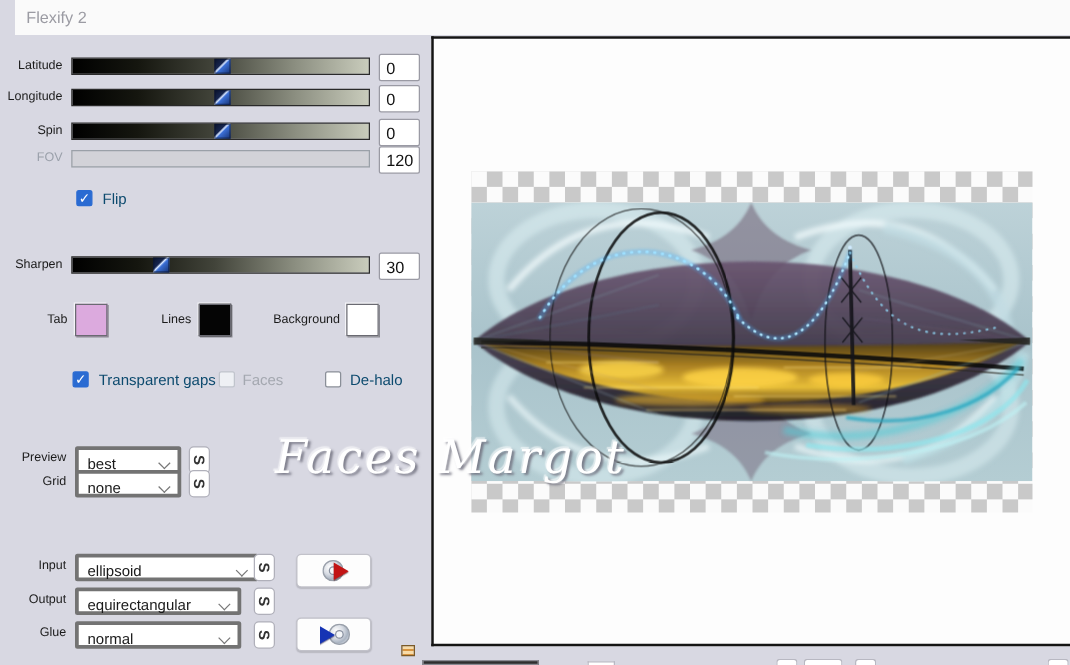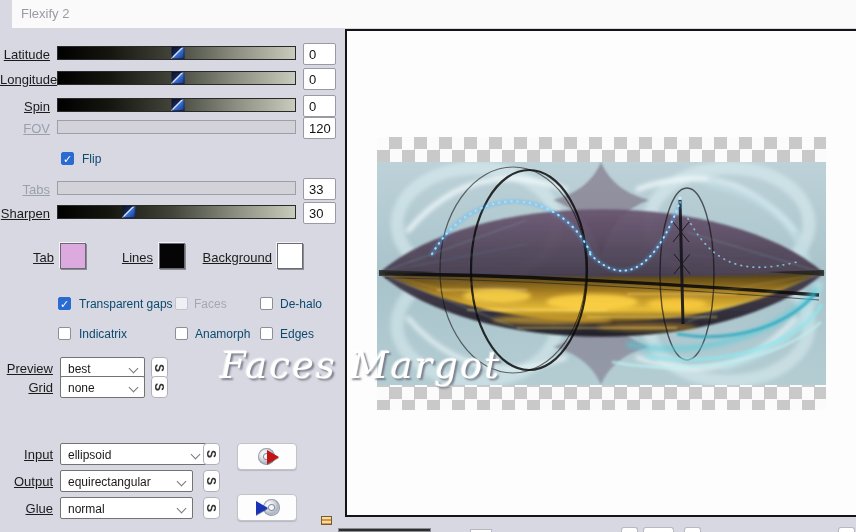--- a/index.html
+++ b/index.html
@@ -5,21 +5,21 @@
   * { margin:0; padding:0; box-sizing:border-box; }
   html,body { width:856px; height:532px; overflow:hidden; }
   body { font-family:"Liberation Sans", sans-serif; background:#d8d8e2; position:relative; }
 
   .titlebar { position:absolute; left:12px; top:0; width:856px; height:28px; background:#fafafa; }
   .titlebar .title { position:absolute; left:9px; top:6px; font-size:13px; color:#9b9ba3; }
 
   .left-panel { position:absolute; left:0; top:28px; width:345px; height:504px; background:#d8d8e2; }
 
   .row { position:absolute; left:0; height:24px; width:345px; }
-  .lbl { position:absolute; top:4px; font-size:13px; color:#1b1b1b; text-align:right;text-decoration:underline; }
+  .lbl { position:absolute; top:4px; font-size:10px; color:#1b1b1b; text-align:right; }
   .lbl.dim { color:#9aa0aa; }
 
   .slider { position:absolute; left:57px; top:3px; width:239px; height:14px;
             border:1px solid #2a2a2a;
             background:linear-gradient(to right,#000 0%,#15160f 22%,#42443a 48%,#8b8e80 75%,#c9ccbc 100%); }
   .slider.disabled { border:1px solid #9aa0a8; background:#d2d2d8; }
   .thumb { position:absolute; top:0; width:13px; height:12px; transform:translateX(-50%);
            background:linear-gradient(135deg,#0a1228 0%,#16254e 38%,#d5e4ff 46%,#3a6ed4 54%,#16306e 100%);
            box-shadow:0 0 0 1px rgba(10,20,50,.55) inset; }
   .valbox { position:absolute; left:303px; top:0; width:33px; height:22px; background:#fff;
@@ -31,21 +31,21 @@
   .cb .tick { display:none; color:#fff; font-size:11px; line-height:12px; margin-left:1px; }
   .cb.on { background:#2a6bd2; border-color:#2a6bd2; }
   .cb.on .tick { display:block; }
   .cb.dis { border-color:#c0c4cc; background:#eef0f4; }
   .cblbl { position:absolute; top:3px; font-size:12px; color:#0c4a6e; }
   .cblbl.dim { color:#a4a8b0; }
 
   .swatch { position:absolute; top:0; width:26px; height:26px; border:1px solid #6a6a72;
             box-shadow:1px 1px 0 #8a8a92, -1px -1px 0 #f4f4f8; }
 
-  .dd { position:absolute; height:22px; background:#fff; border:1px solid #737373; border-radius:2px; }
+  .dd { position:absolute; height:22px; background:#fff; border:3px solid #737373; border-radius:2px; }
   .dd .ddval { position:absolute; left:7px; top:4px; font-size:12px; color:#1a1a1a; }
   .chev { position:absolute; right:7px; top:7px; width:7px; height:7px;
           border-right:1.4px solid #777; border-bottom:1.4px solid #777; transform:rotate(45deg); }
 
   .sbtn { position:absolute; width:17px; height:22px; background:#fff; border:1px solid #b0b0ba;
           border-radius:4px; }
   .sbtn .sg { position:absolute; left:3px; top:3px; font-size:12px; font-weight:600; color:#333;
               transform:rotate(90deg); }
 
   .cdbtn { position:absolute; left:237px; width:60px; height:27px; background:#fdfdfd;
@@ -119,25 +119,20 @@
     <input class="valbox" value="120" style="">
   </div>
 
   <div class="row" style="top:121px">
     <span class="cb on" style="left:61px">
       <span class="tick">✓</span>
     </span>
     <span class="cblbl" style="left:82px">Flip</span>
   </div>
 
-  <div class="row" style="top:150px">
-    <span class="lbl dim" style="left:0;width:50px">Tabs</span>
-    <div class="slider disabled"></div>
-    <input class="valbox" value="33" style="">
-  </div>
 
   <div class="row" style="top:174px">
     <span class="lbl" style="left:0;width:50px">Sharpen</span>
     <div class="slider">
       <div class="thumb" style="left: 30%;"></div>
     </div>
     <input class="valbox" value="30" style="">
   </div>
 
   <div class="row" style="top:215px;height:28px">
@@ -153,28 +148,20 @@
     <span class="cb on" style="left:58px">
       <span class="tick">✓</span>
     </span>
     <span class="cblbl" style="left:79px">Transparent gaps</span>
     <span class="cb dis" style="left:175px"></span>
     <span class="cblbl dim" style="left:194px">Faces</span>
     <span class="cb" style="left:260px"></span>
     <span class="cblbl" style="left:280px">De-halo</span>
   </div>
 
-  <div class="row" style="top:296px">
-    <span class="cb" style="left:58px"></span>
-    <span class="cblbl" style="left:79px">Indicatrix</span>
-    <span class="cb" style="left:175px"></span>
-    <span class="cblbl" style="left:195px">Anamorph</span>
-    <span class="cb" style="left:260px"></span>
-    <span class="cblbl" style="left:280px">Edges</span>
-  </div>
 
   <div class="row" style="top:329px">
     <span class="lbl" style="left:0;width:53px">Preview</span>
     <div class="dd" style="left:60px;width:85px">
       <span class="ddval">best</span>
       <span class="chev"></span>
     </div>
     <span class="sbtn" style="left:151px">
       <span class="sg">S</span>
     </span>

